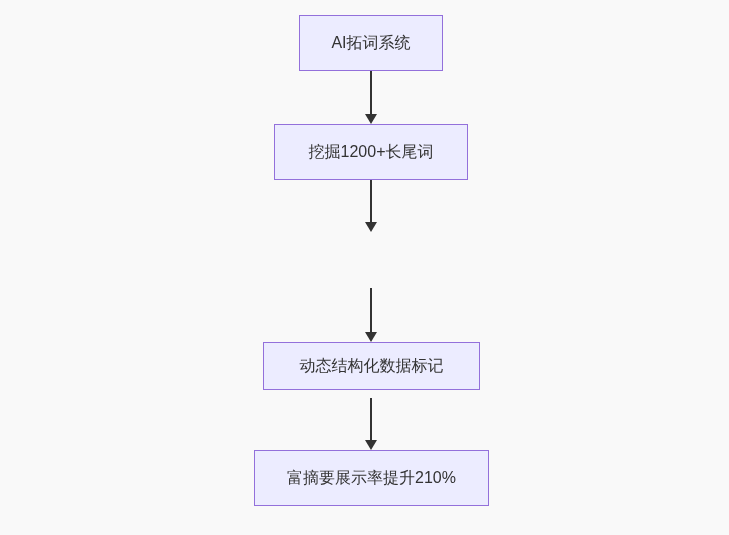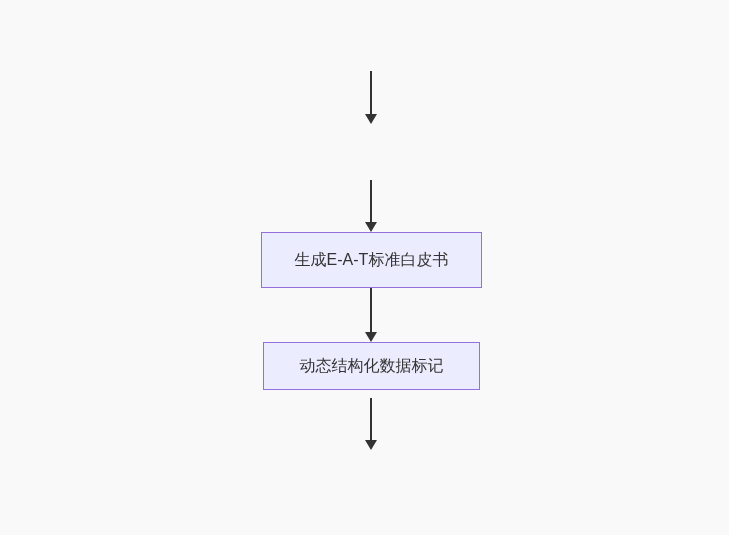--- a/index.html
+++ b/index.html
@@ -56,44 +56,50 @@
     border-left: 6px solid transparent;
     border-right: 6px solid transparent;
     border-top: 10px solid #333333;
   }
 </style>
 </head>
 <body>
 
 <div class="canvas">
 
+  <div class="node node1">
+    <span>AI拓词系统</span>
+  </div>
 
   <div class="edge edge1">
     <div class="edge-line"></div>
     <div class="edge-arrow"></div>
   </div>
 
+  <div class="node node2">
+    <span>挖掘1200+长尾词</span>
+  </div>
 
   <div class="edge edge2">
     <div class="edge-line"></div>
     <div class="edge-arrow"></div>
   </div>
 
-  <div class="node node3">
-    <span>生成E-A-T标准白皮书</span>
-  </div>
 
   <div class="edge edge3">
     <div class="edge-line"></div>
     <div class="edge-arrow"></div>
   </div>
 
   <div class="node node4">
     <span>动态结构化数据标记</span>
   </div>
 
   <div class="edge edge4">
     <div class="edge-line"></div>
     <div class="edge-arrow"></div>
   </div>
 
+  <div class="node node5">
+    <span>富摘要展示率提升210%</span>
+  </div>
 
 </div>
 
 </body></html>

